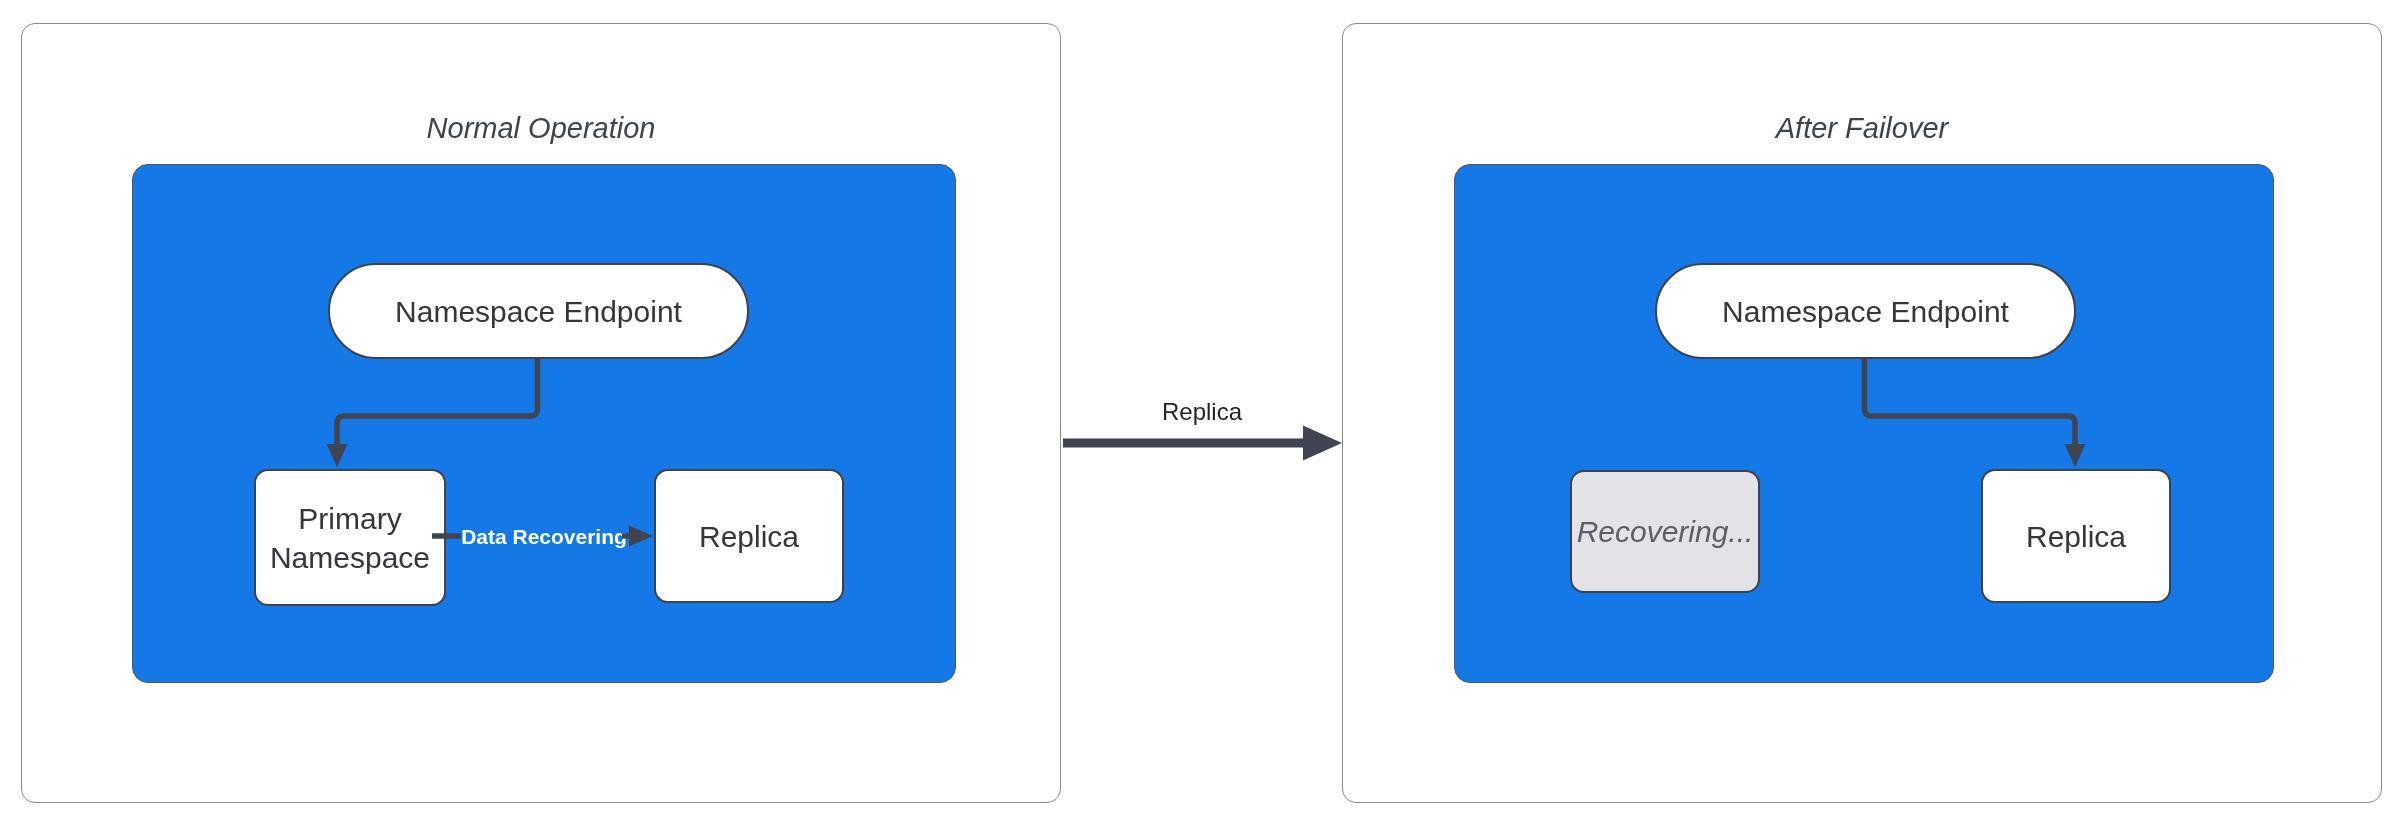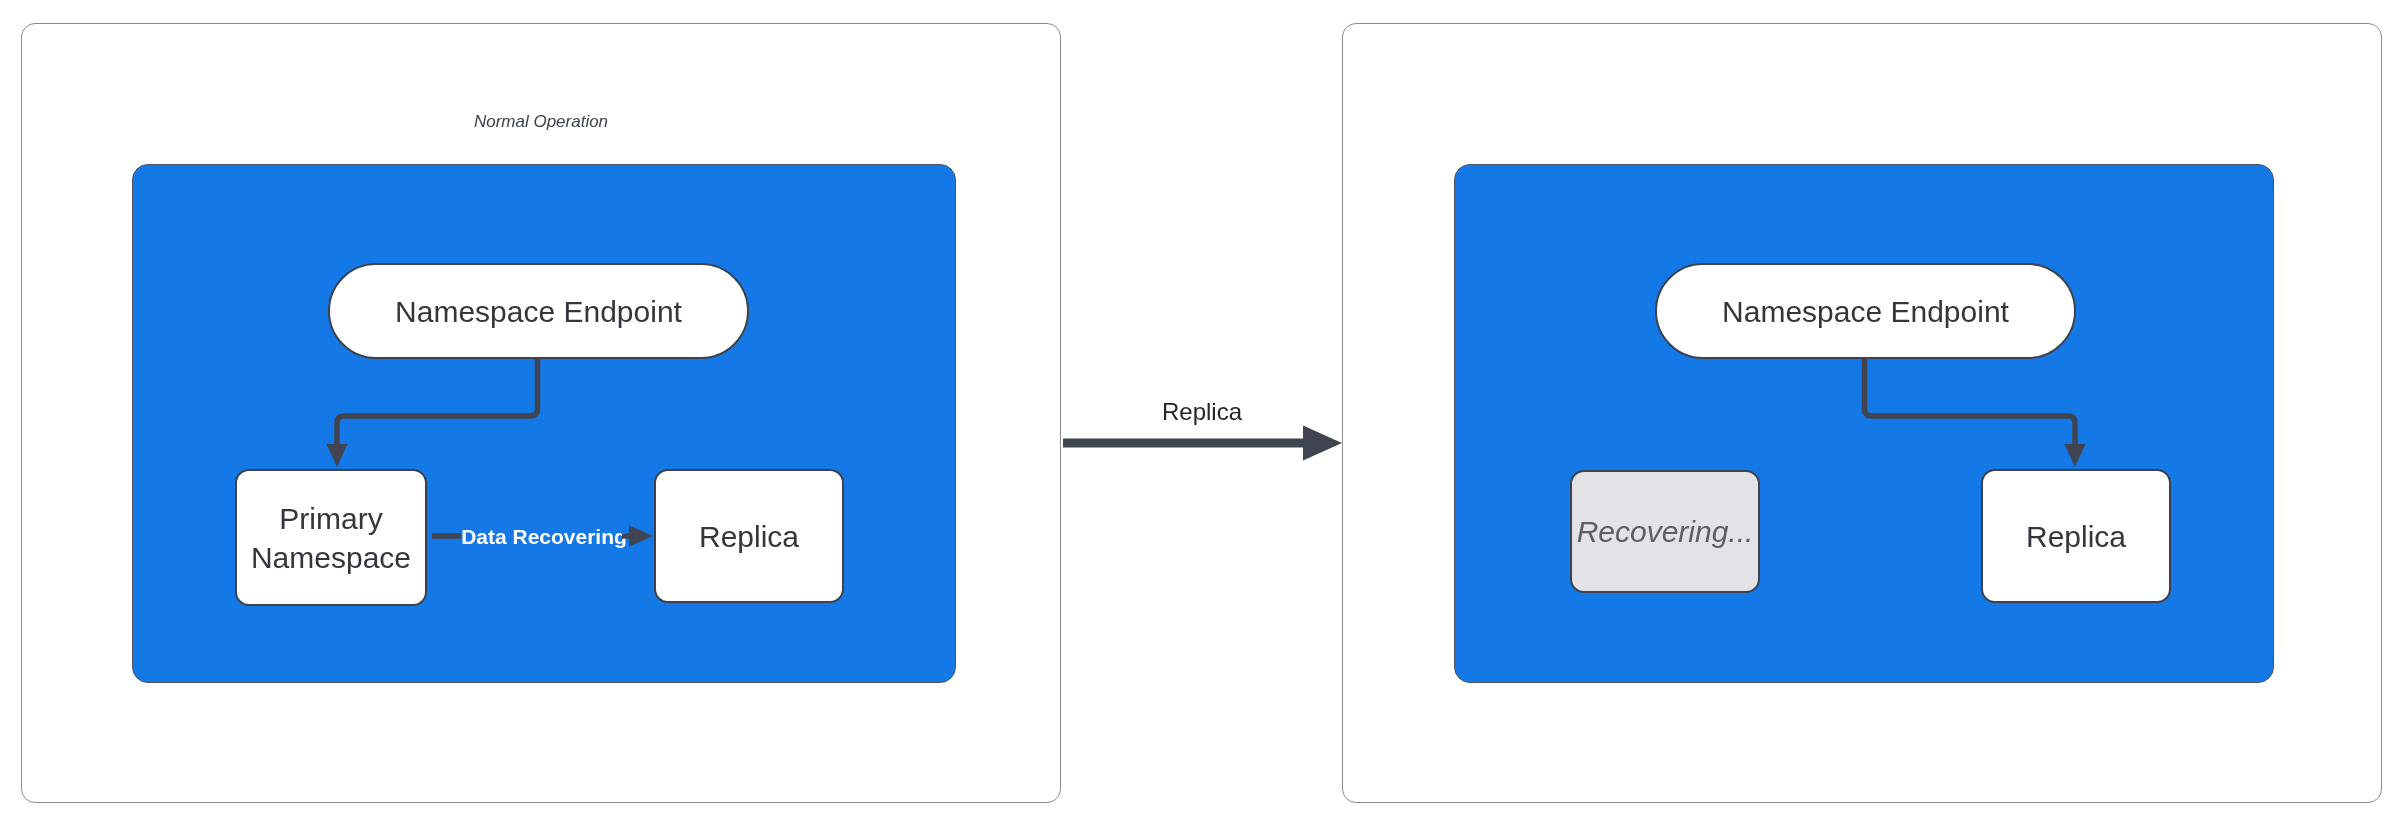--- a/index.html
+++ b/index.html
@@ -38,21 +38,21 @@
     z-index:1;
   }
   .panel.left{ left:21px; }
   .panel.right{ left:1342px; }
   .panel-title{
     position:absolute;
     top:88px;
     left:0;
     width:100%;
     text-align:center;
-    font-size:17px;
+    font-size:29px;
     font-style:italic;
     color:var(--title-text);
   }
   .bluebox{
     position:absolute;
     background:var(--blue);
     border:1.5px solid var(--blue-border);
     border-radius:16px;
     box-sizing:border-box;
   }
@@ -118,27 +118,28 @@
 </style>
 </head>
 <body>
 
 <div class="canvas">
 
   <section class="panel left">
     <div class="panel-title">Normal Operation</div>
     <div class="bluebox"></div>
     <div class="node pill" style="left:306px; top:239px; width:421px; height:96px;">Namespace Endpoint</div>
-    <div class="node rect" style="left:213px; top:445px; width:192px; height:137px;">Primary
+    <div class="node rect" style="left:232px; top:445px; width:192px; height:137px;">Primary
 Namespace</div>
     <div class="node rect" style="left:632px; top:445px; width:190px; height:134px;">Replica</div>
     <div class="edge-label-dr">Data Recovering</div>
   </section>
 
   <section class="panel right">
+    <div class="panel-title">After Failover</div>
     <div class="bluebox"></div>
     <div class="node pill" style="left:312px; top:239px; width:421px; height:96px;">Namespace Endpoint</div>
     <div class="node rect recovering" style="left:227px; top:446px; width:190px; height:123px;">Recovering...</div>
     <div class="node rect" style="left:638px; top:445px; width:190px; height:134px;">Replica</div>
   </section>
 
   <div class="edge-label-failover">Replica</div>
 
   <svg class="edges" viewBox="0 0 2407 828" aria-hidden="true">
 

